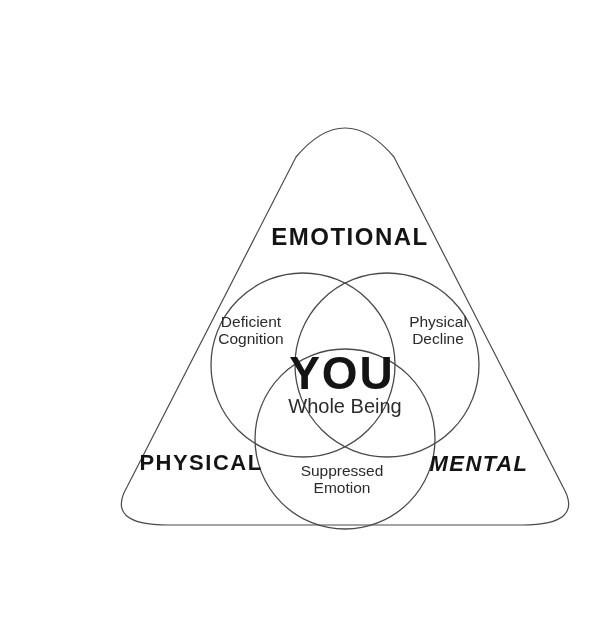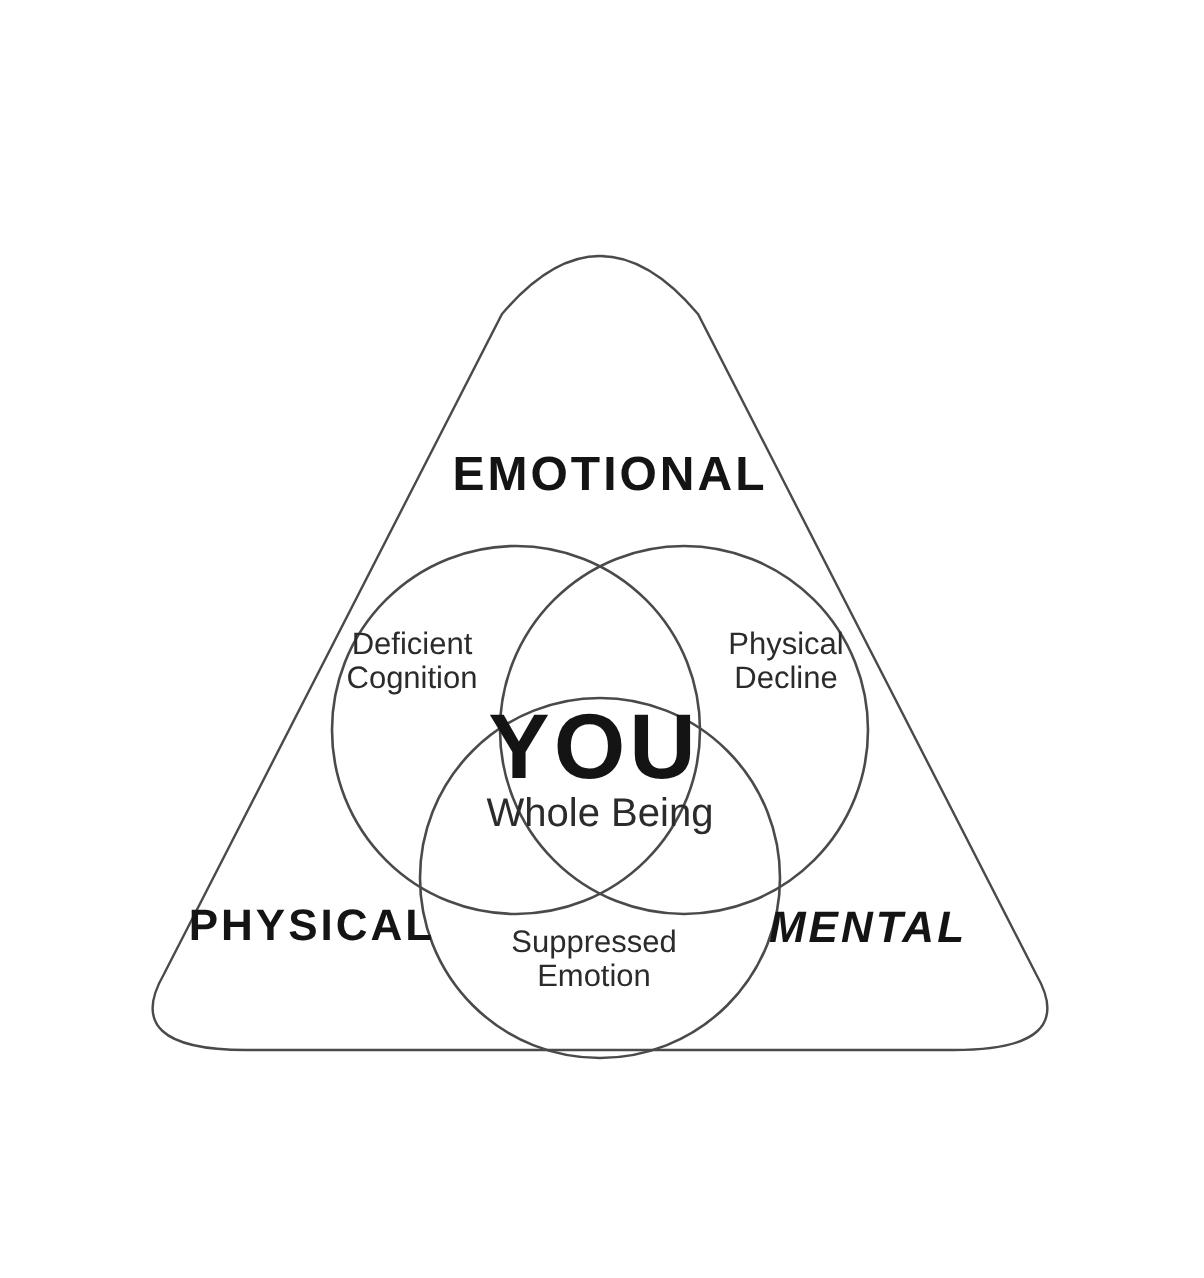--- a/index.html
+++ b/index.html
@@ -7,20 +7,21 @@
     padding: 0;
     background: #ffffff;
   }
   .canvas {
     position: relative;
     width: 540px;
     height: 639px;
     background: #ffffff;
     overflow: hidden;
     font-family: "Liberation Sans", sans-serif;
+    margin-left: 45px;
   }
   svg { display: block; }
 
   .corner-heading {
     font-family: "Liberation Sans", sans-serif;
     font-weight: bold;
     letter-spacing: 1.5px;
   }
   .corner-heading.italic {
     font-style: italic;

